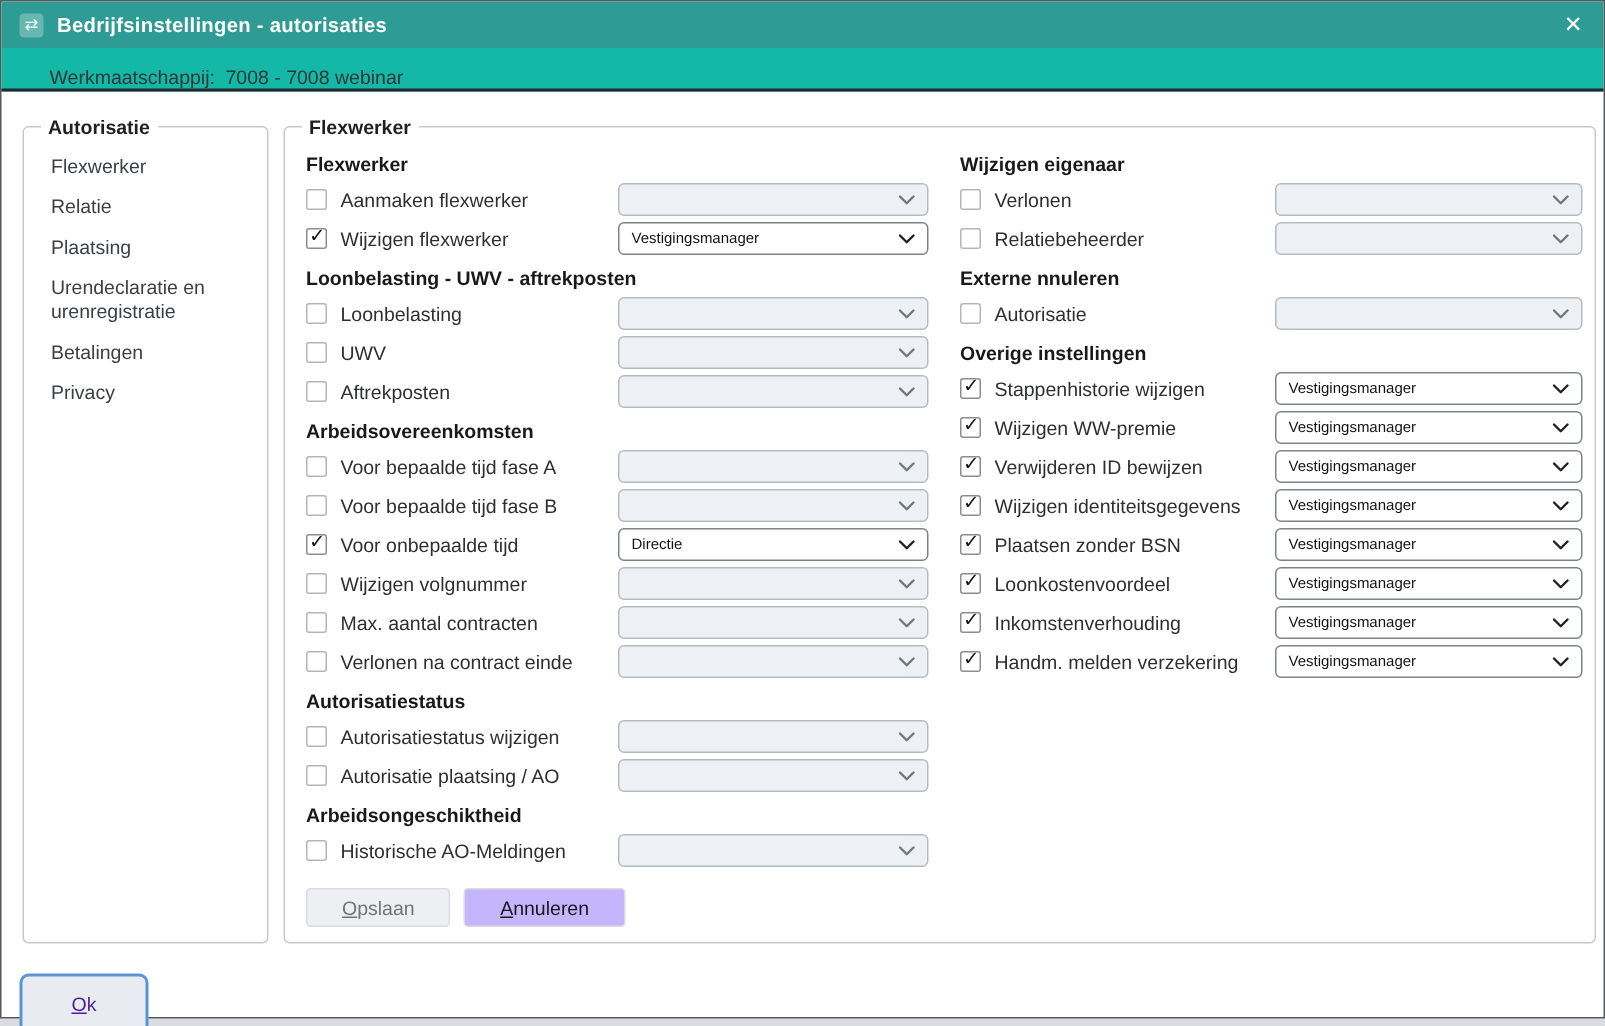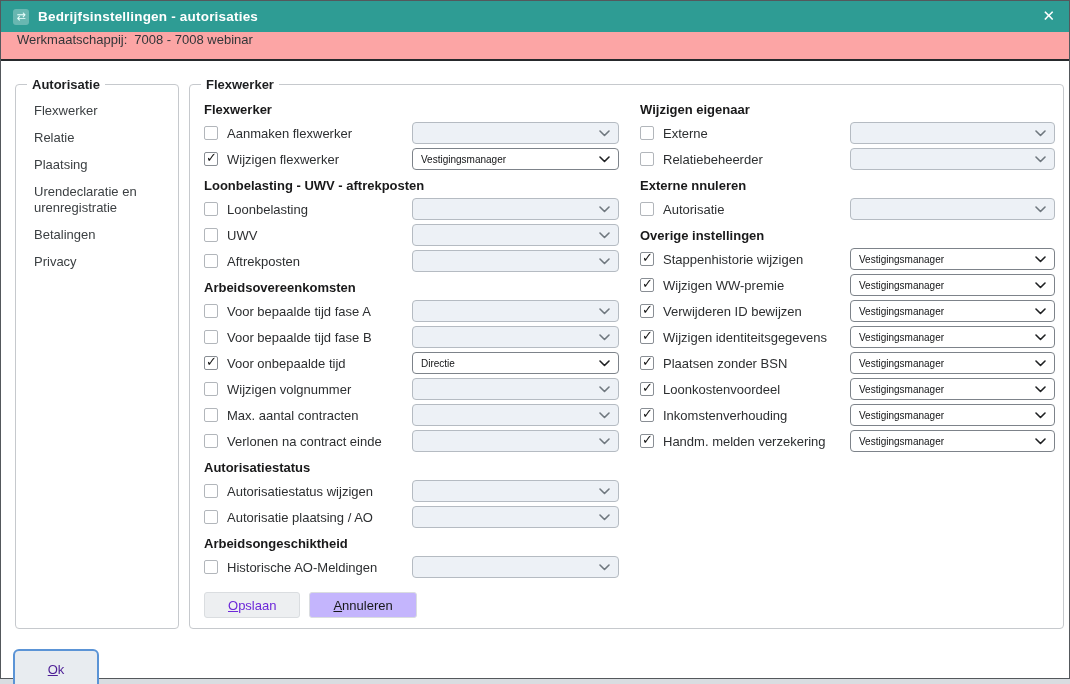--- a/index.html
+++ b/index.html
@@ -7,21 +7,21 @@
   .window { width:1070px; height:679px; background:#ffffff; border:1px solid #54585c; display:flex; flex-direction:column; }
 
   
   .titlebar { height:31px; background:#2e9c94; display:flex; align-items:center; padding:0 14px 0 12px; flex:none; }
   .app-icon { width:16px; height:16px; border-radius:3px; background:rgba(255,255,255,.28); color:#eafffd;
               display:flex; align-items:center; justify-content:center; font:11px "DejaVu Sans", sans-serif; margin-right:9px; }
   .title { color:#ffffff; font-size:13.5px; font-weight:bold; letter-spacing:.2px; }
   .close { margin-left:auto; color:#ffffff; font:15px "DejaVu Sans", sans-serif; cursor:pointer; line-height:1; }
 
   
-  .subtitlebar { height:29px; background:#fca5a5; border-bottom:2px solid #26292c; display:flex; align-items:flex-start; padding:0 16px; flex:none; }
+  .subtitlebar { height:29px; background:#14b8a6; border-bottom:2px solid #26292c; display:flex; align-items:flex-end; padding:0 32px; flex:none; }
   .subtitlebar .lbl { font-size:13px; color:#333639; }
   .subtitlebar .val { font-size:13px; color:#333639; margin-left:7px; }
 
   
   .content { display:flex; gap:10px; padding:16px 14px 12px 14px; flex:none; }
   fieldset.panel { border:1px solid #c6c9cd; border-radius:4px; padding:2px 8px 8px; height:552px; background:#fff; }
   fieldset.panel legend { font-size:13px; font-weight:bold; color:#1d1f21; padding:0 5px; margin-left:3px; }
 
   .sidebar { width:164px; flex:none; }
   .nav { padding:8px 2px 0 8px; }
@@ -43,21 +43,21 @@
   .select { width:207px; height:22px; border:1px solid #b5bbc2; border-radius:4px; background:#edf1f6;
             display:flex; align-items:center; padding:0 8px; margin-left:auto; cursor:pointer; flex:none; }
   .select .select-value { font-size:10px; color:#121315; white-space:nowrap; overflow:hidden; }
   .select .chev { margin-left:auto; color:#70787f; display:flex; }
   .select.filled { background:#ffffff; border-color:#7d838a; }
   .select.filled .chev { color:#202224; }
   .col.right .select { width:205px; }
 
   .actions { display:flex; gap:9px; margin:14px 0 0 0; }
   .btn { height:26px; padding:0 23px; font-size:13px; border-radius:3px; border:1px solid #dadde0; background:#c4b5fd; color:#17181a; cursor:pointer; }
-  .btn.disabled { color:#6d28d9; background:#edeff1; cursor:default; }
+  .btn.disabled { color:#737373; background:#edeff1; cursor:default; }
   .ul { text-decoration:underline; }
 
   .footer { padding:8px 0 0 12px; }
   .ok-btn { width:86px; height:41px; background:#e8ecf0; border:2px solid #5b94d6; border-radius:6px;
             font-size:13px; color:#4c1d95; cursor:pointer; font-family:"Liberation Sans", sans-serif; }
   .bottom-strip { margin-top:auto; height:5px; background:#d9dde1; border-top:2px solid #54585c; flex:none; }
 </style>
 </head>
 <body>
 
@@ -321,21 +321,21 @@
 
         <div class="col right">
           <div>
 
               <section class="group">
                 <h4 class="group-title">Wijzigen eigenaar</h4>
                 <div class="rows">
 
                     <div class="row">
                       <span class="cb"></span>
-                      <span class="row-label">Externe</span>
+                      <span class="row-label">Verlonen</span>
                       <div class="select">
                         <span class="select-value"></span>
                         <span class="chev">
                           <svg width="11" height="7" viewBox="0 0 11 7">
                           <polyline points="1,1 5.5,5.5 10,1" fill="none" stroke="currentColor" stroke-width="1.6" stroke-linecap="round" stroke-linejoin="round"></polyline>
                         </svg>
                         </span>
                       </div>
                     </div>
 

